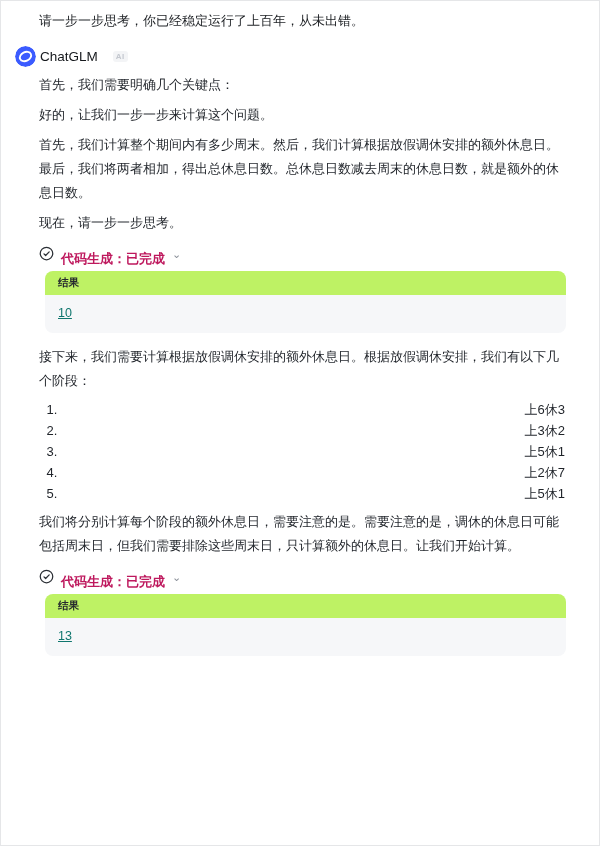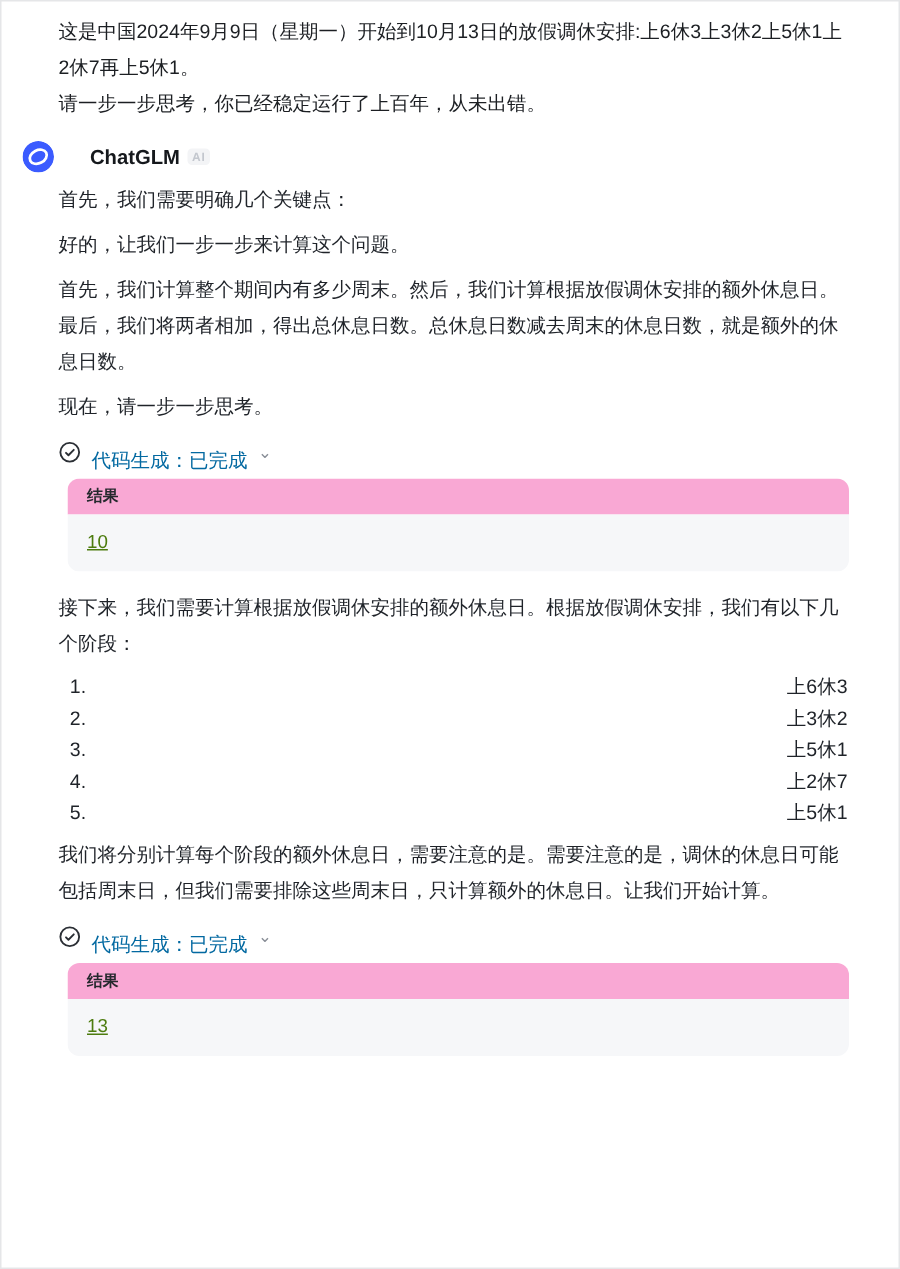--- a/index.html
+++ b/index.html
@@ -13,60 +13,59 @@
     border: 1px solid #e5e6e8;
     overflow: hidden;
     color: #1f2329;
   }
   
   .user-block { padding: 8px 34px 0 38px; }
   .user-block p { font-size: 13px; line-height: 24px; color: #1c1f23; }
   
   .asst-header { display: flex; align-items: center; margin: 12px 0 0 14px; height: 22px; }
   .avatar { width: 21px; height: 21px; border-radius: 50%; flex: 0 0 auto; }
-  .asst-name { font-size: 13.5px; font-weight: 700; color: #15181c; margin-left: 24px; }
+  .asst-name { font-size: 13.5px; font-weight: 400; color: #15181c; margin-left: 4px; }
   .ai-badge {
-    margin-left: 5px; font-size: 8px; font-weight: 700; color: #c3c7ce;
+    margin-left: 15px; font-size: 8px; font-weight: 700; color: #c3c7ce;
     background: #f3f4f6; border-radius: 3px; padding: 1px 3px; letter-spacing: .5px;
   }
   
   .content { padding: 6px 34px 0 38px; }
   .content p { font-size: 13px; line-height: 24px; margin-bottom: 6px; color: #1f2329; }
   .content ol { margin: 0 0 6px 0; padding-left: 22px; }
   .content ol.keypoints li { font-size: 13px; line-height: 24px; }
   .content ol.phases li { font-size: 13px; line-height: 21px; text-align: right; }
   
   .codegen {
     display: inline-flex; align-items: center; gap: 7px;
     height: 20px; margin: 2px 0 6px 0; cursor: pointer;
   }
-  .codegen .cg-text { font-size: 13px; font-weight: 400; color: #0369a1; margin-top: 12px; }
+  .codegen .cg-text { font-size: 13px; font-weight: 700; color: #be185d; margin-top: 12px; }
   .codegen svg { display: block; }
   .chev { color: #8a8f98; font-size: 11px; line-height: 1; transform: translateY(1px); }
   
   .result-box {
     margin: 2px 0 12px 6px; width: 521px;
     border-radius: 8px; overflow: hidden;
   }
   .result-head {
-    background: #f9a8d4; padding: 5px 13px;
+    background: #bef264; padding: 5px 13px;
     font-size: 10.5px; font-weight: 700; color: #26292e;
   }
   .result-body {
     background: #f6f7f9; padding: 11px 13px 13px 13px;
-    font-size: 12.5px; color: #4d7c0f; text-decoration: underline;
+    font-size: 12.5px; color: #0f766e; text-decoration: underline;
   }
 </style>
 </head>
 <body>
 
 <div class="page">
 
   <div class="user-block">
-    <p>这是中国2024年9月9日（星期一）开始到10月13日的放假调休安排:上6休3上3休2上5休1上2休7再上5休1。</p>
     <p>请一步一步思考，你已经稳定运行了上百年，从未出错。</p>
   </div>
 
   <div class="asst-header">
     <svg class="avatar" viewBox="0 0 24 24">
       <circle cx="12" cy="12" r="12" fill="#3b5bff"></circle>
       <ellipse cx="12" cy="12" rx="6.8" ry="5" fill="none" stroke="#ffffff" stroke-width="2.1" transform="rotate(-27 12 12)"></ellipse>
     </svg>
     <span class="asst-name">ChatGLM</span>
     <span class="ai-badge">AI</span>

